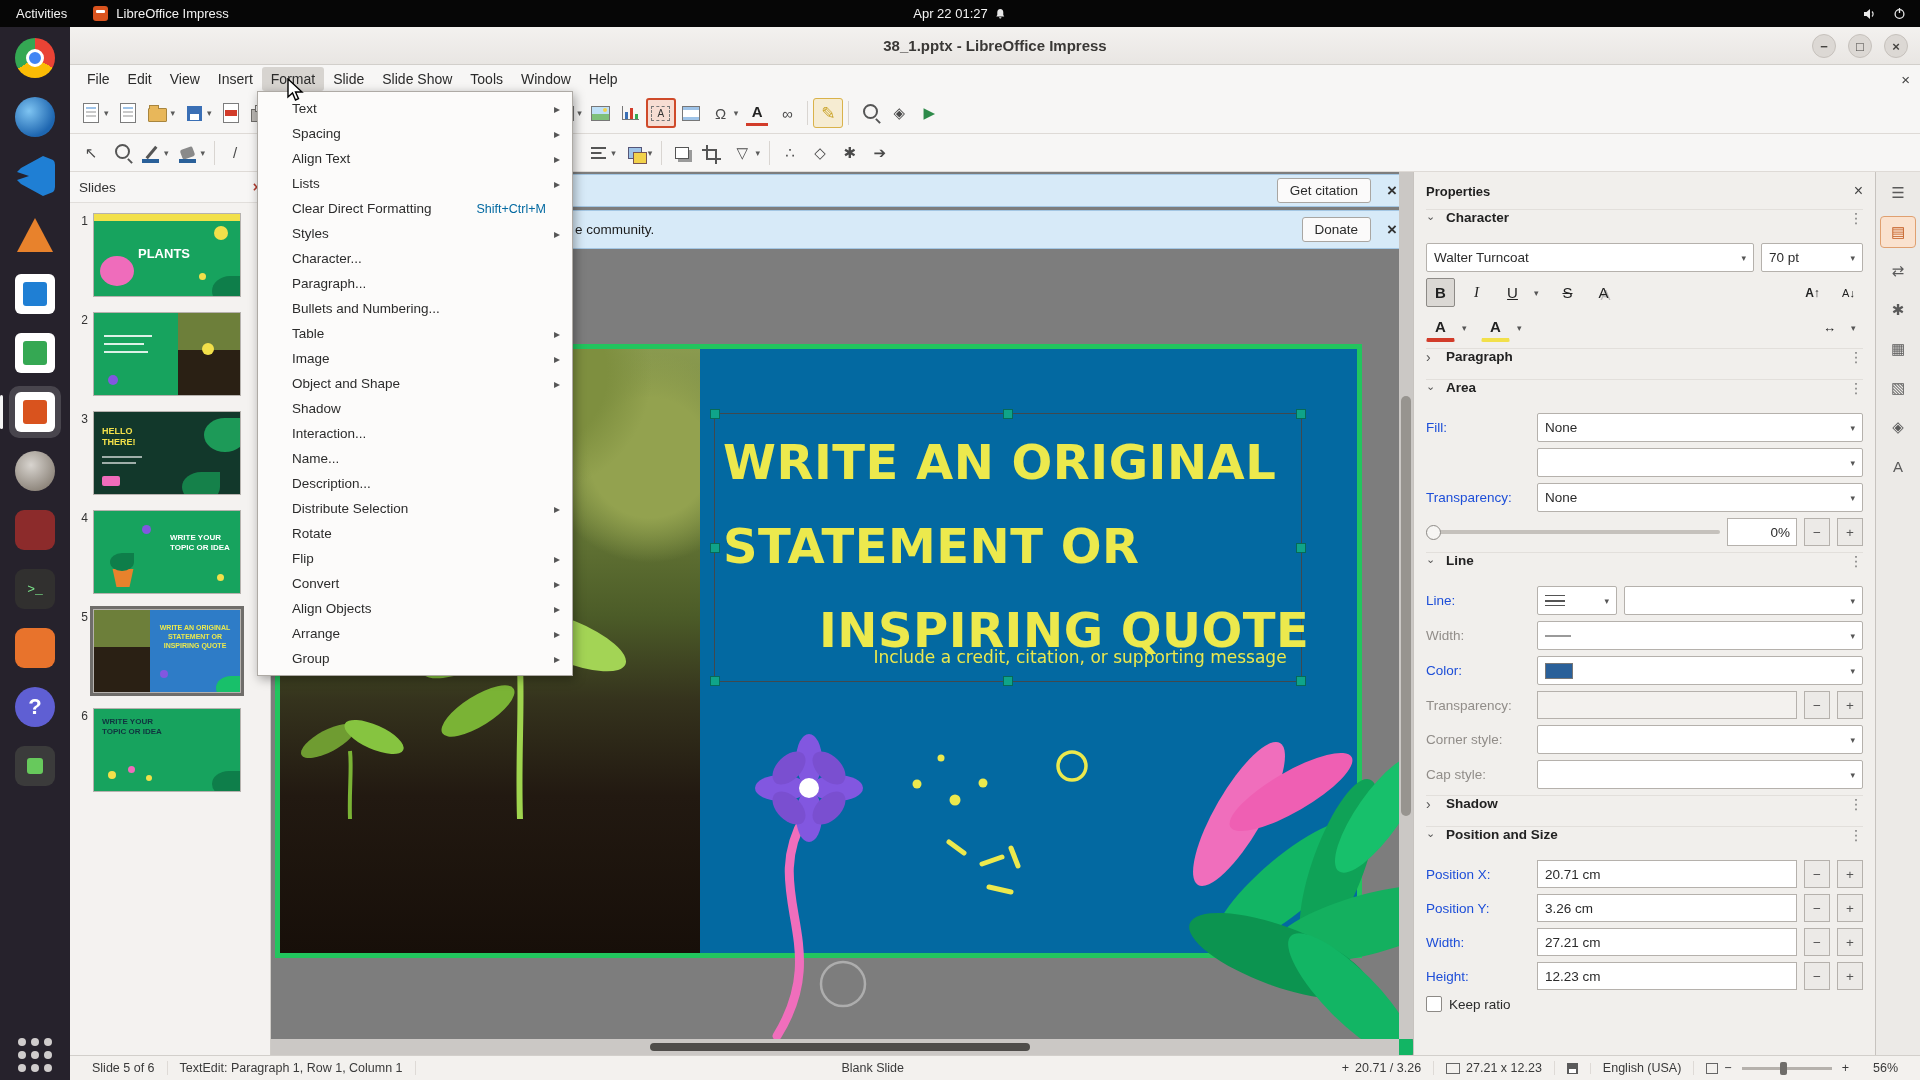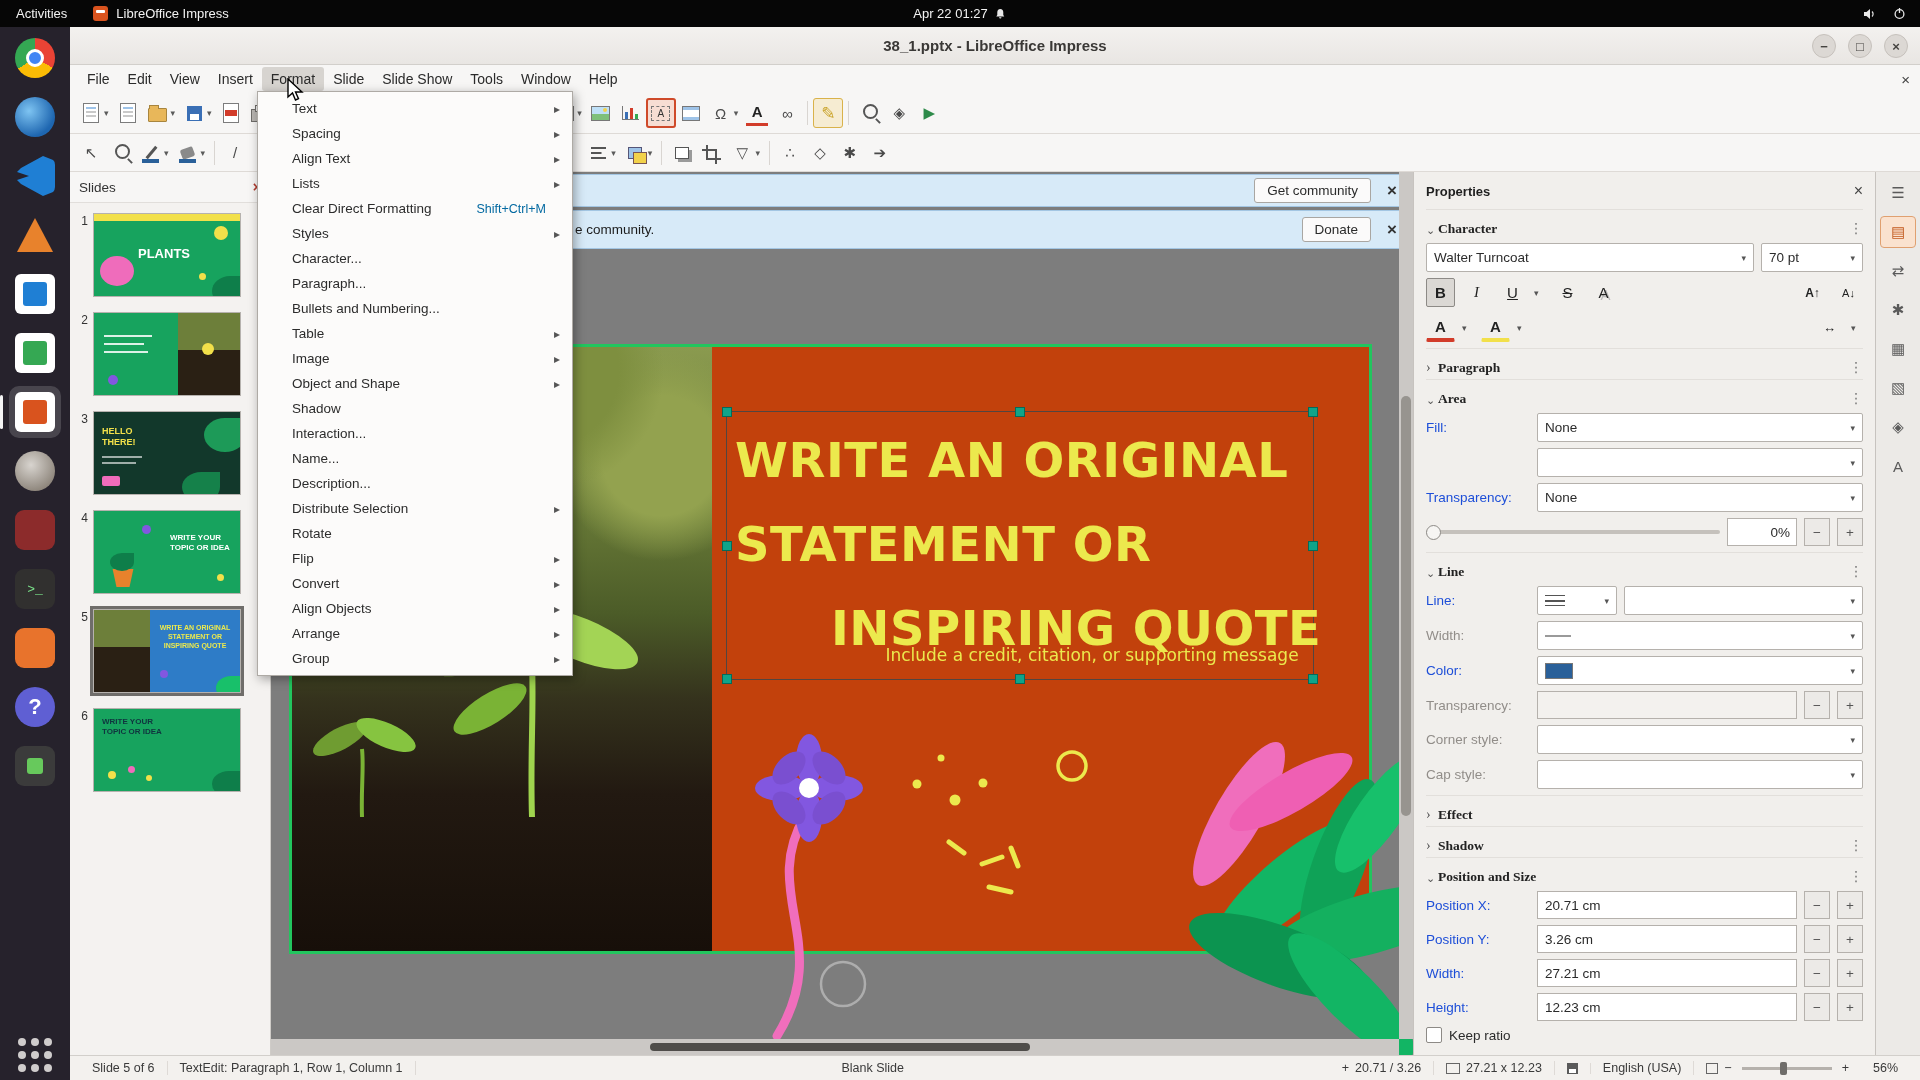--- a/index.html
+++ b/index.html
@@ -140,21 +140,21 @@
   .t-bar{position:absolute;height:2px;background:rgba(255,255,255,.85);}
   
   .workspace{position:relative;flex:1;background:#7d7d7d;min-width:0;overflow:hidden;}
   .infobar{position:absolute;left:3px;right:3px;background:#d7eaf8;border:1px solid #a3c6e3;display:flex;align-items:center;box-sizing:border-box;z-index:5;}
   .infobar.r1{top:2px;height:33px;}
   .infobar.r2{top:38px;height:39px;}
   .ib-btn{background:#fbfafa;border:1px solid #a9a6a2;border-radius:3px;padding:4px 12px;font-size:13.5px;color:#2b2b2b;margin-left:auto;}
   .ib-x{font-size:17px;font-weight:bold;color:#333;margin:0 12px 0 16px;}
   .ib-text{position:absolute;left:300px;font-size:13.5px;color:#1c1c1c;}
   
-  .slide{position:absolute;left:18px;top:172px;width:1077px;height:604px;background:#c2410c;border:3px solid #22c55e;box-sizing:content-box;z-index:2;}
+  .slide{position:absolute;left:4px;top:172px;width:1077px;height:604px;background:#0369a1;border:5px solid #22c55e;box-sizing:content-box;z-index:2;}
   .photo{position:absolute;left:0;top:0;width:420px;height:604px;overflow:hidden;background:
       radial-gradient(ellipse at 8% 16%,#3a3325 0 80px,transparent 120px),
       radial-gradient(circle at 28% 6%,#b9c46a 0 55px,transparent 95px),
       radial-gradient(circle at 60% 4%,#7e8f3f 0 75px,transparent 120px),
       radial-gradient(circle at 88% 18%,#93a24f 0 60px,transparent 105px),
       linear-gradient(180deg,#8a9a4f 0%,#6d7f3a 24%,#4c5c28 44%,#35331d 58%,#221911 74%,#170f09 100%);}
   .deco{position:absolute;left:18px;top:172px;width:1160px;height:730px;z-index:3;pointer-events:none;}
   .textbox{position:absolute;left:434px;top:64px;width:586px;height:267px;border:1px solid rgba(70,70,70,.9);z-index:4;}
   .heading{font-family:"DejaVu Sans",sans-serif;font-weight:bold;font-size:48px;line-height:84px;color:#ece94d;padding:6px 0 0 8px;letter-spacing:.5px;white-space:nowrap;}
   .heading .l3{margin-left:96px;}
@@ -163,21 +163,21 @@
   
   .vscroll{position:absolute;top:0;right:0;width:14px;bottom:16px;background:#cbc8c5;z-index:6;}
   .vthumb{position:absolute;left:2px;width:10px;top:224px;height:420px;background:#97948f;border-radius:5px;}
   .hscroll{position:absolute;left:0;right:14px;bottom:0;height:16px;background:#cbc8c5;z-index:6;}
   .hthumb{position:absolute;top:4px;height:8px;left:379px;width:380px;background:#4f4d4a;border-radius:4px;}
   
   .props{width:462px;background:#f1efec;border-left:1px solid #c7c3bf;padding:4px 12px 0 12px;box-sizing:border-box;font-size:13.5px;flex:0 0 auto;overflow:hidden;}
   .props-header{display:flex;align-items:center;height:30px;}
   .props-title{font-weight:bold;font-size:13px;color:#1f1f1f;}
   .props-x{margin-left:auto;font-size:16px;color:#444;}
-  .sec-h{display:flex;align-items:flex-end;height:27px;gap:0;border-top:1px solid #e2dfdb;margin-top:3px;font-family:Liberation Serif, serif;}
+  .sec-h{display:flex;align-items:flex-start;height:27px;gap:8px;border-top:1px solid #e2dfdb;margin-top:3px;}
   .sec-h .lbl{font-weight:bold;color:#222;}
   .chev{width:12px;color:#555;font-size:11px;}
   .chev.open::before{content:"\2304";}
   .chev.closed::before{content:"\203A";font-size:14px;}
   .sec-more{margin-left:auto;color:#777;font-size:14px;}
   .prow{display:flex;align-items:center;gap:7px;margin:6px 0;}
   .plabel{width:104px;flex:0 0 auto;color:#1d4ed8;}
   .plabel.muted{color:#918d89;}
   .combo{flex:1;height:27px;background:#fff;border:1px solid #b5b1ac;border-radius:2px;display:flex;align-items:center;padding:0 7px;gap:5px;min-width:0;}
   .combo .val{white-space:nowrap;overflow:hidden;}
@@ -625,21 +625,21 @@
               <span class="t-yellow" style="left:52px;bottom:10px;width:6px;height:6px;"></span>
               <span class="t-leaf" style="right:-6px;bottom:-6px;width:34px;height:26px;"></span>
             </span>
           </div>
         </div>
       </div>
 
       <div class="workspace">
 
         <div class="infobar r1">
-          <span class="ib-btn">Get community</span>
+          <span class="ib-btn">Get citation</span>
           <span class="ib-x">×</span>
         </div>
         <div class="infobar r2">
           <span class="ib-text">e community.</span>
           <span class="ib-btn">Donate</span>
           <span class="ib-x">×</span>
         </div>
 
         <div class="slide">
           <div class="photo">
@@ -853,24 +853,20 @@
         <div class="prow">
           <span class="plabel muted">Cap style:</span>
           <span class="combo">
               <span class="val"></span>
               <span class="arr">▾</span>
             </span>
         </div>
 
         <div class="sec-h">
           <span class="chev closed"></span>
-          <span class="lbl">Effect</span>
-        </div>
-        <div class="sec-h">
-          <span class="chev closed"></span>
           <span class="lbl">Shadow</span>
           <span class="sec-more">⋮</span>
         </div>
 
         <div class="sec-h">
           <span class="chev open"></span>
           <span class="lbl">Position and Size</span>
           <span class="sec-more">⋮</span>
         </div>
         <div class="prow">

